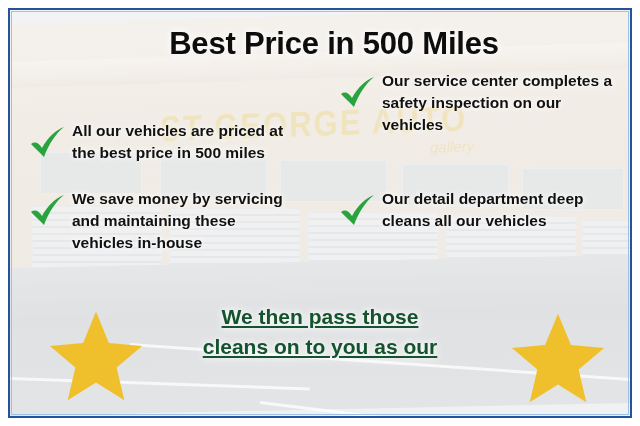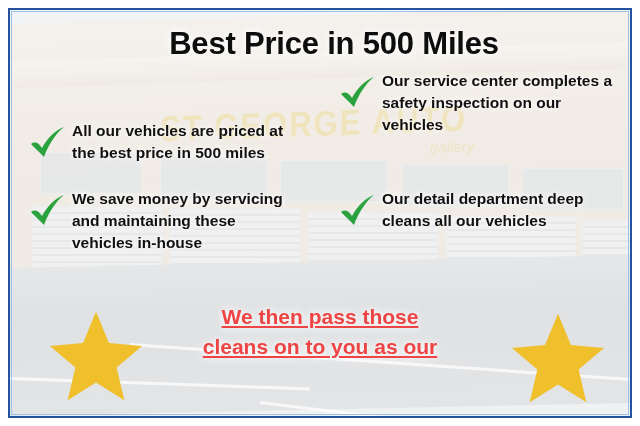--- a/index.html
+++ b/index.html
@@ -216,21 +216,21 @@
 
   .closing {
     position: absolute;
     left: 132px;
     top: 292px;
     width: 356px;
     text-align: center;
     font-size: 21px;
     font-weight: bold;
     line-height: 1.45;
-    color: #ef4444;
+    color: #14532d;
     text-shadow: 0 0 6px rgba(255,255,255,.95), 0 0 12px rgba(255,255,255,.85);
   }
   .closing span {
     text-decoration: underline;
     text-decoration-thickness: 2px;
     text-underline-offset: 2px;
   }
 
   .star {
     position: absolute;

